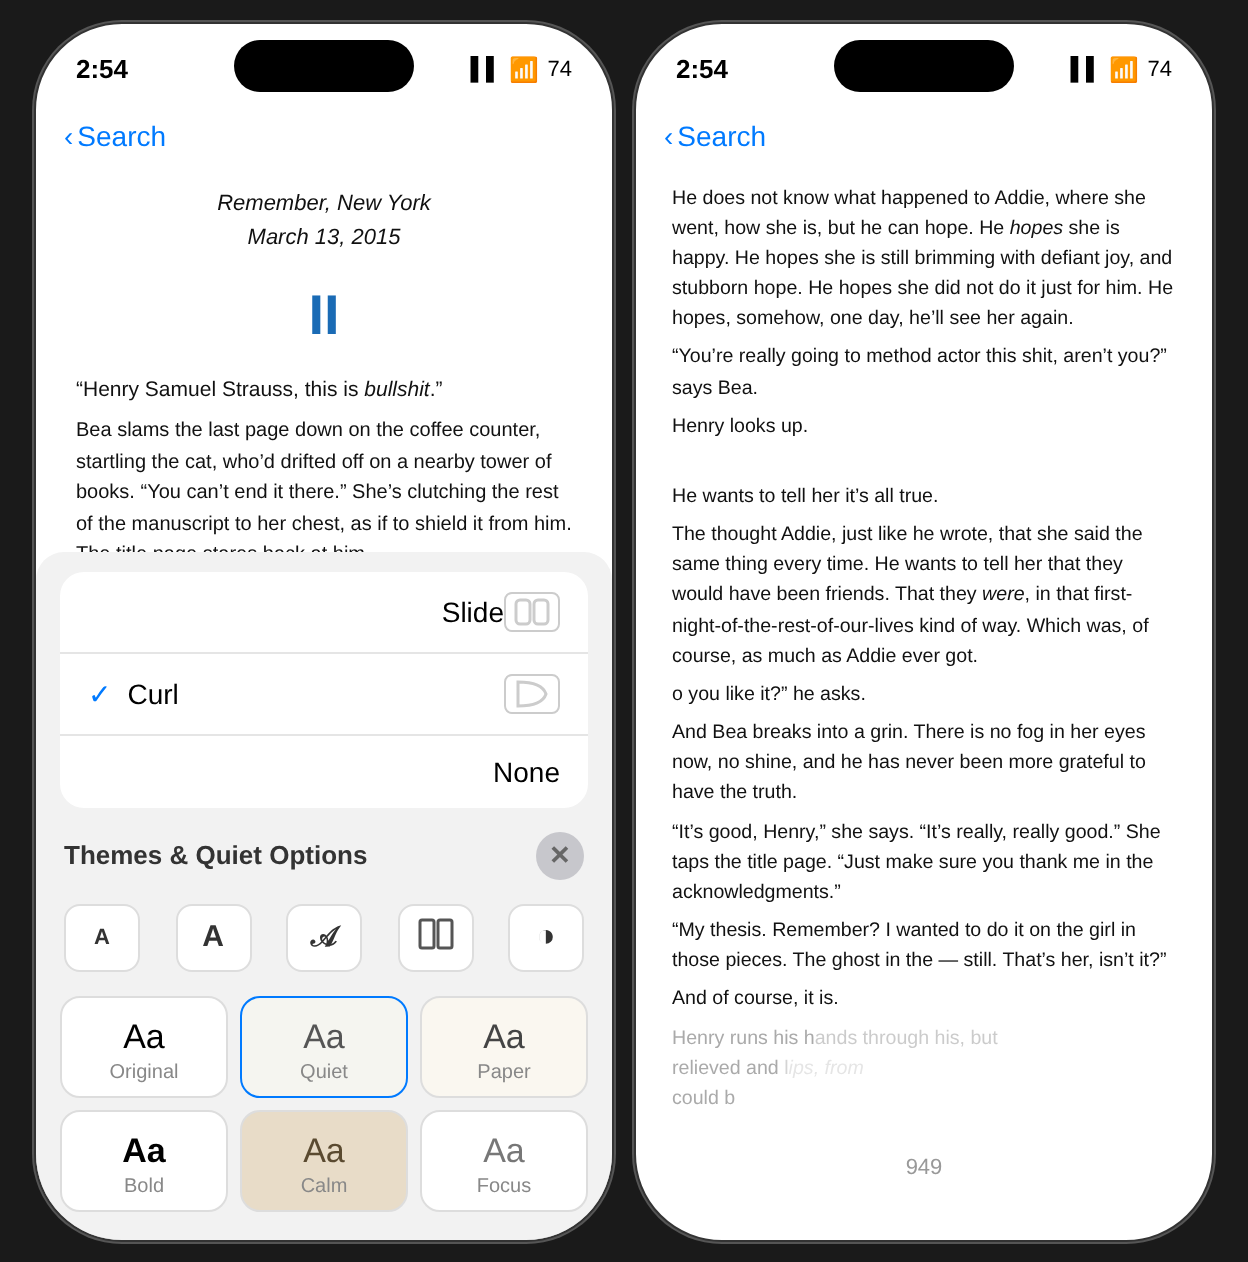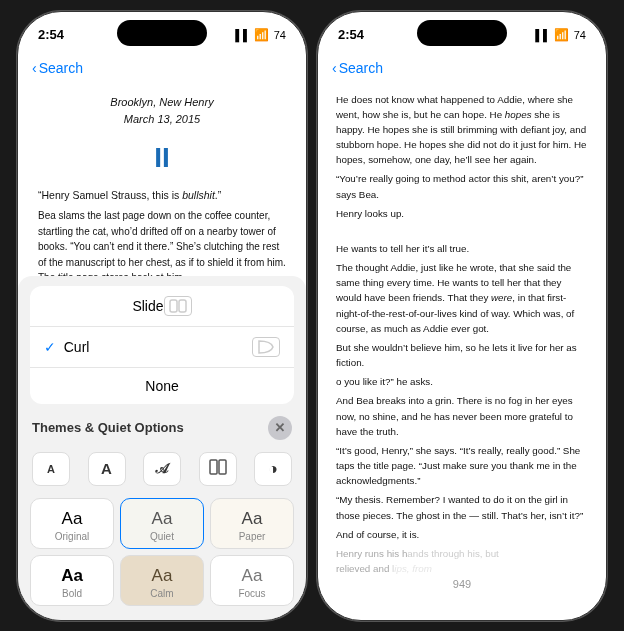--- a/index.html
+++ b/index.html
@@ -131,21 +131,21 @@
     .slide-options {
       background: #fff;
       border-radius: 12px;
       margin: 10px 12px 6px;
       overflow: hidden;
     }
 
     .slide-option {
       display: flex;
       align-items: center;
-      justify-content: center;
+      justify-content: flex-end;
       padding: 10px 14px;
       font-size: 14px;
       border-bottom: 0.5px solid #e5e5e5;
     }
 
     .slide-option:last-child {
       border-bottom: none;
     }
 
     .slide-option .check {
@@ -281,21 +281,21 @@
     </div>
     <div class="nav-bar">
       <div class="nav-back">
         <span>‹</span>
         <span>Search</span>
       </div>
     </div>
 
     <div class="book-content">
       <div class="book-header">
-        <span>Brooklyn, New Henry</span><br>
+        <span>Remember, New York</span><br>
         <span>March 13, 2015</span>
       </div>
       <div class="chapter-num">II</div>
       <p style="margin-bottom:5px;">
         “Henry Samuel Strauss, this is <em>bullshit</em>.”
       </p>
       <p style="margin-bottom:5px;font-size:10px;">
         Bea slams the last page down on the coffee counter, startling the cat, who’d drifted off on a nearby tower of books. “You can’t end it there.” She’s clutching the rest of the manuscript to her chest, as if to shield it from him. The title page stares back at him.
       </p>
       <p style="margin-bottom:5px;font-size:10px;font-style:italic;">The Invisible Life of Addie LaRue.</p>
@@ -409,21 +409,20 @@
         <span>Search</span>
       </div>
     </div>
 
     <div style="padding: 6px 18px; font-size:9.8px; line-height:1.55; color:#111; height:calc(100% - 116px); overflow:hidden;">
       <p style="margin-bottom:4px;">He does not know what happened to Addie, where she went, how she is, but he can hope. He <em>hopes</em> she is happy. He hopes she is still brimming with defiant joy, and stubborn hope. He hopes she did not do it just for him. He hopes, somehow, one day, he’ll see her again.</p>
       <p style="margin-bottom:4px;">“You’re really going to method actor this shit, aren’t you?” says Bea.</p>
       <p style="margin-bottom:20px;">Henry looks up.</p>
       <p style="margin-bottom:4px;">He wants to tell her it’s all true.</p>
       <p style="margin-bottom:4px;">The thought Addie, just like he wrote, that she said the same thing every time. He wants to tell her that they would have been friends. That they <em>were</em>, in that first-night-of-the-rest-of-our-lives kind of way. Which was, of course, as much as Addie ever got.</p>
-      <p style="margin-bottom:4px;">But she wouldn’t believe him, so he lets it live for her as fiction.</p>
       <p style="margin-bottom:4px;">𠇍o you like it?” he asks.</p>
       <p style="margin-bottom:4px;">And Bea breaks into a grin. There is no fog in her eyes now, no shine, and he has never been more grateful to have the truth.</p>
       <p style="margin-bottom:4px;">“It’s good, Henry,” she says. “It’s really, really good.” She taps the title page. “Just make sure you thank me in the acknowledgments.”</p>
       <p style="margin-bottom:4px;">“My thesis. Remember? I wanted to do it on the girl in those pieces. The ghost in the — still. That’s her, isn’t it?”</p>
       <p style="margin-bottom:4px;">And of course, it is.</p>
       <p style="margin-bottom:4px;color:#aaa;">Henry runs his h<span style="opacity:.6;">ands through his, but</span><br>relieved and<span style="opacity:.5;"> l</span><span style="opacity:.3;font-style:italic;">ips, from</span><br>could b</p>
 
     </div>
 
     <div class="page-num">949</div>

